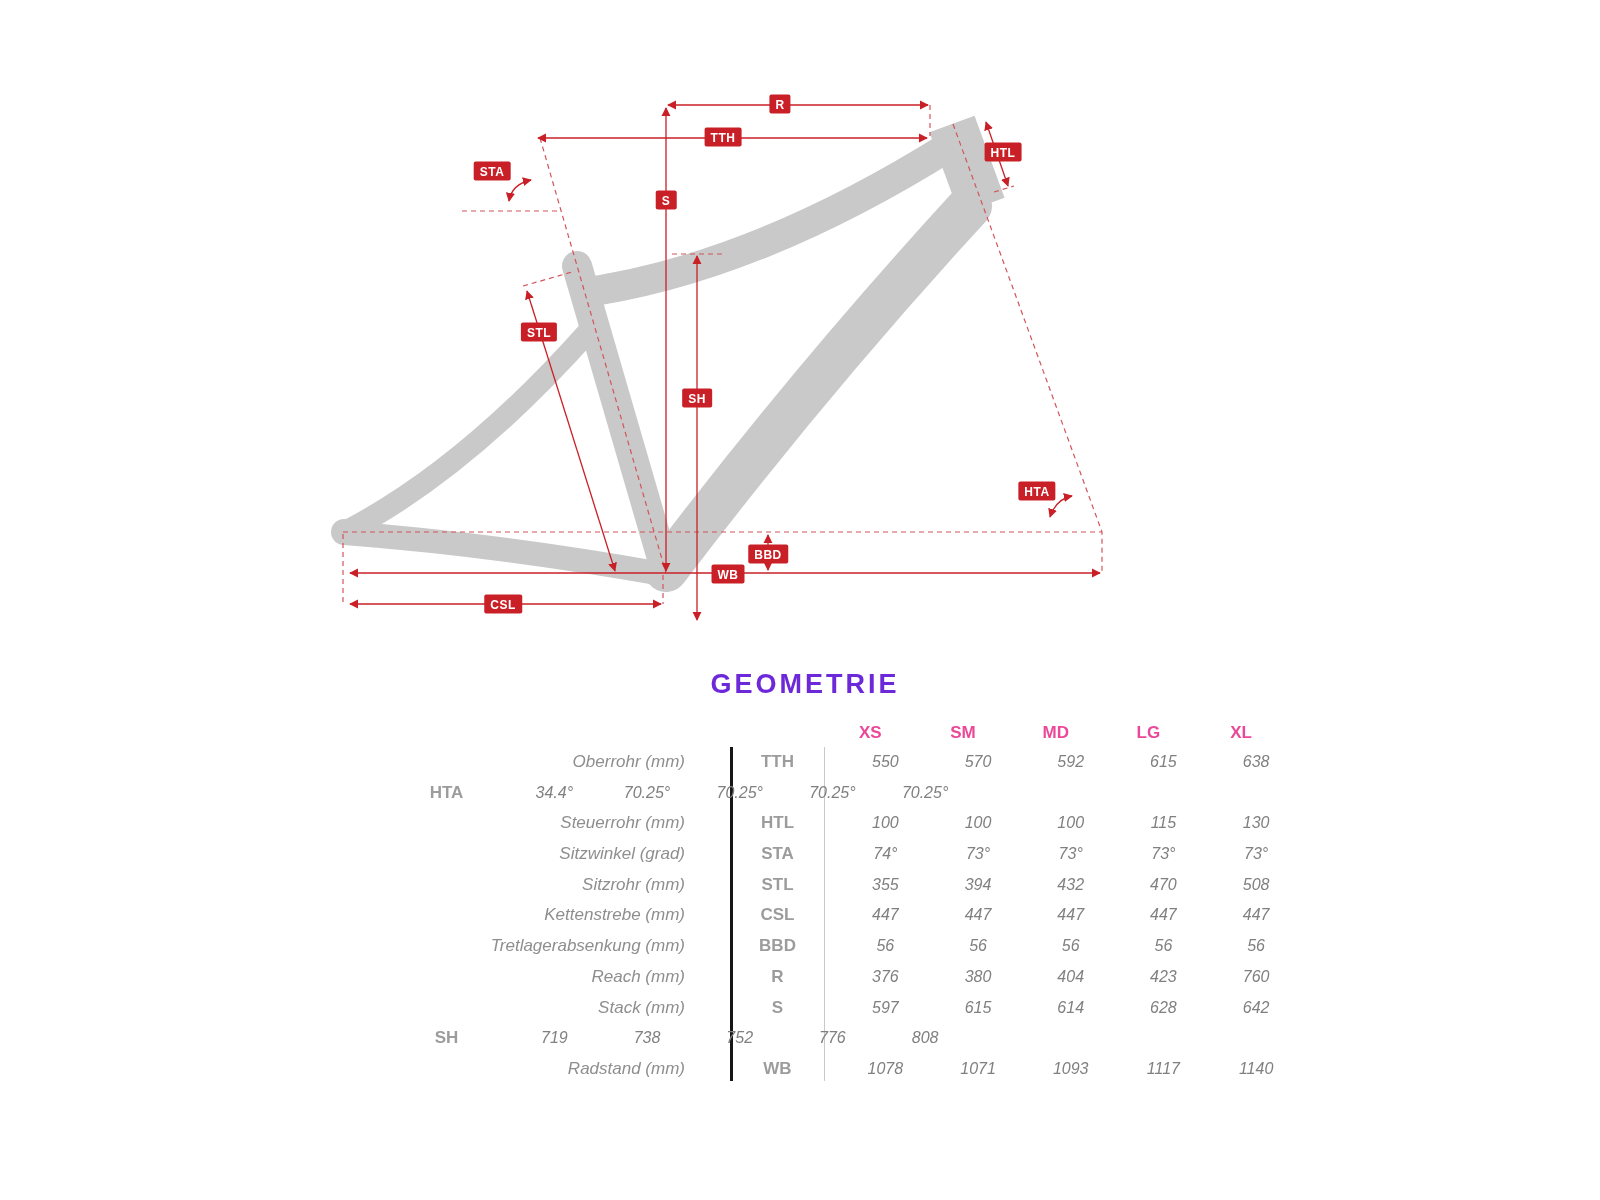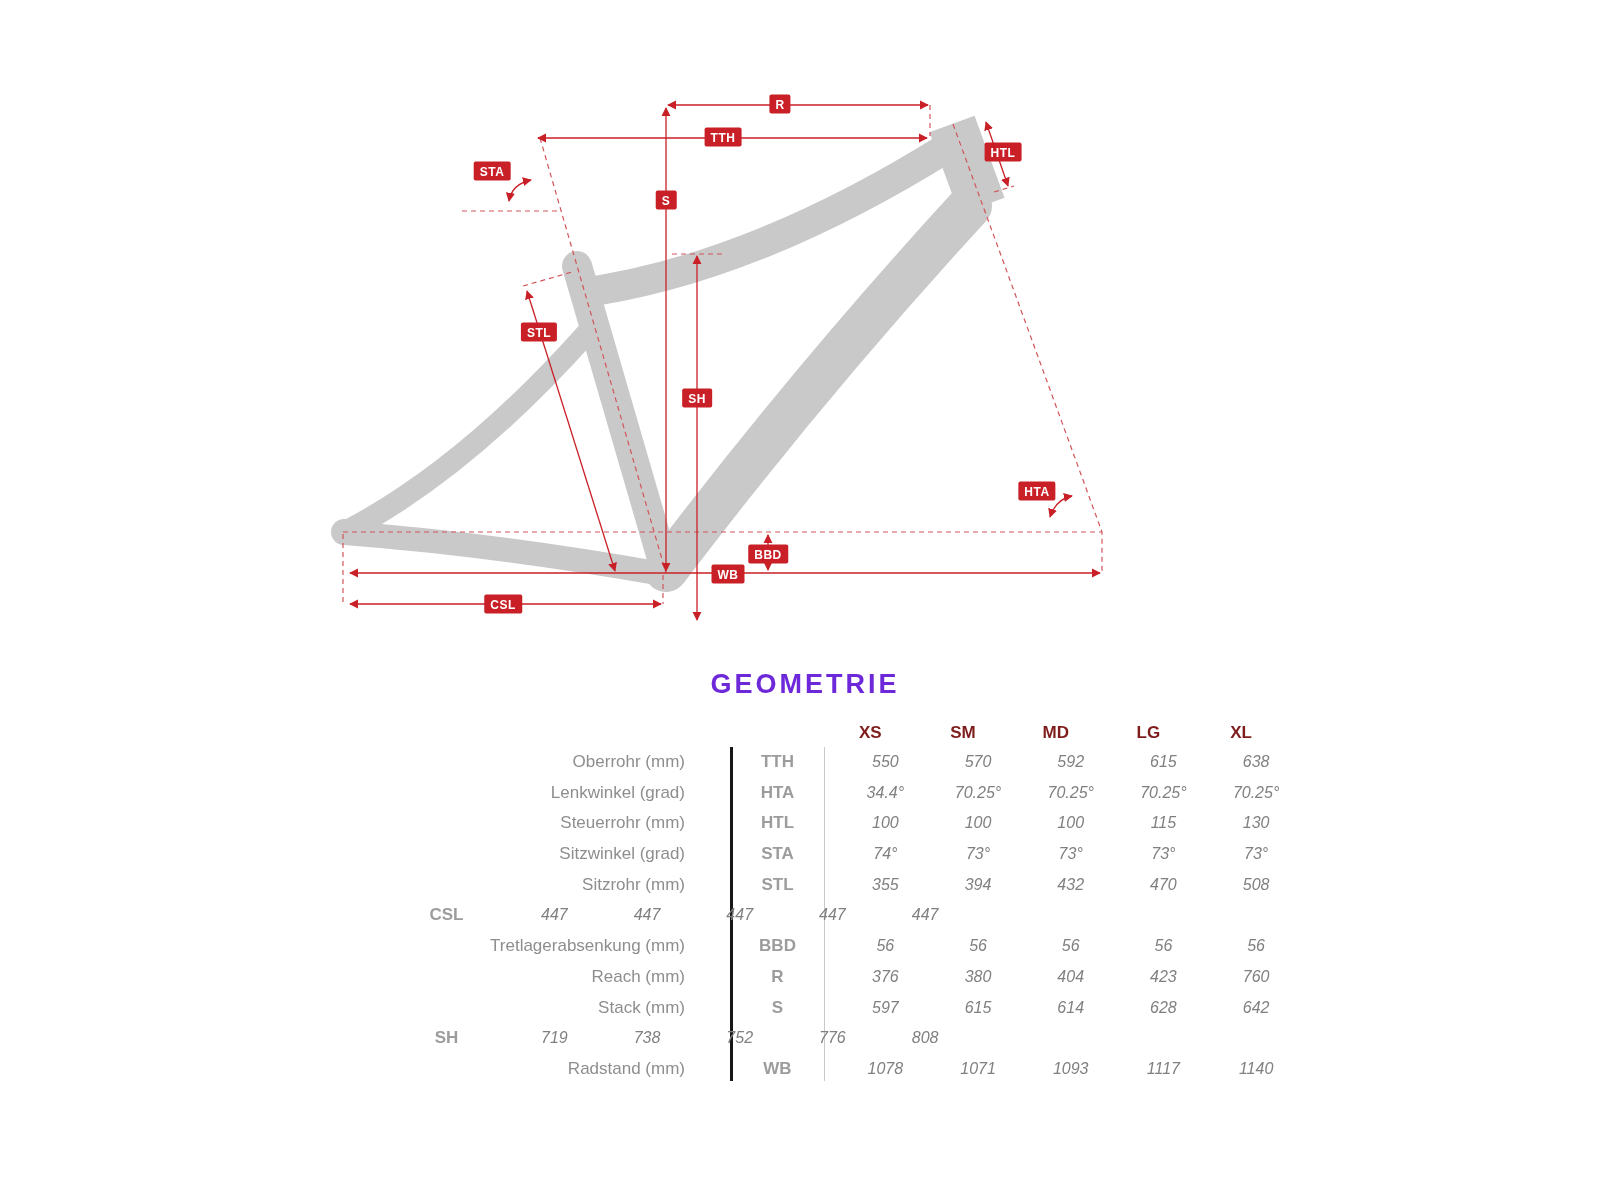--- a/index.html
+++ b/index.html
@@ -13,25 +13,25 @@
              border-radius:2px;white-space:nowrap;}
   
   #geo-title{position:absolute;left:805px;top:669px;transform:translateX(-50%);
              font-size:27px;font-weight:bold;letter-spacing:3px;color:#6d28d9;white-space:nowrap;}
   
   #geo-table{position:absolute;left:400px;top:719px;width:900px;}
   .t-row{display:flex;height:30.7px;line-height:30.7px;align-items:center;}
   .t-row.header{height:28px;line-height:28px;}
   .cell{box-sizing:border-box;flex:0 0 auto;}
   .col-spacer{width:331px;}
-  .col-label{width:331px;text-align:right;padding-right:46px;
+  .col-label{width:331px;text-align:right;padding-right:46px;font-style:italic;
              font-size:17px;color:#8e8e8e;white-space:nowrap;}
   .col-code{width:93px;text-align:center;font-weight:bold;font-size:17px;color:#9c9c9c;}
   .col-val{width:92.7px;text-align:center;font-style:italic;font-size:16px;color:#808080;padding-left:30px;}
-  .col-head{width:92.7px;text-align:center;font-weight:bold;font-size:17px;color:#7f1d1d;}
+  .col-head{width:92.7px;text-align:center;font-weight:bold;font-size:17px;color:#ec4899;}
   .col-head.first{margin-left:93px;}
   #divider-thick{position:absolute;left:730px;top:747px;width:2.5px;height:334px;background:#161616;}
   #divider-thin{position:absolute;left:823.5px;top:747px;width:1.2px;height:334px;background:#c9c9c9;}
 </style>
 </head>
 <body>
 
 <div id="stage">
 
   <svg id="diagram-svg" width="1600" height="660" viewBox="0 0 1600 660">
@@ -111,21 +111,20 @@
   <div class="t-row">
         <div class="cell col-label">Oberrohr (mm)</div>
         <div class="cell col-code">TTH</div>
         <div class="cell col-val">550</div>
         <div class="cell col-val">570</div>
         <div class="cell col-val">592</div>
         <div class="cell col-val">615</div>
         <div class="cell col-val">638</div>
       </div>
       <div class="t-row">
-        <div class="cell col-label">Lenkwinkel (grad)</div>
         <div class="cell col-code">HTA</div>
         <div class="cell col-val">34.4°</div>
         <div class="cell col-val">70.25°</div>
         <div class="cell col-val">70.25°</div>
         <div class="cell col-val">70.25°</div>
         <div class="cell col-val">70.25°</div>
       </div>
       <div class="t-row">
         <div class="cell col-label">Steuerrohr (mm)</div>
         <div class="cell col-code">HTL</div>
@@ -147,20 +146,21 @@
       <div class="t-row">
         <div class="cell col-label">Sitzrohr (mm)</div>
         <div class="cell col-code">STL</div>
         <div class="cell col-val">355</div>
         <div class="cell col-val">394</div>
         <div class="cell col-val">432</div>
         <div class="cell col-val">470</div>
         <div class="cell col-val">508</div>
       </div>
       <div class="t-row">
+        <div class="cell col-label">Kettenstrebe (mm)</div>
         <div class="cell col-code">CSL</div>
         <div class="cell col-val">447</div>
         <div class="cell col-val">447</div>
         <div class="cell col-val">447</div>
         <div class="cell col-val">447</div>
         <div class="cell col-val">447</div>
       </div>
       <div class="t-row">
         <div class="cell col-label">Tretlagerabsenkung (mm)</div>
         <div class="cell col-code">BBD</div>

